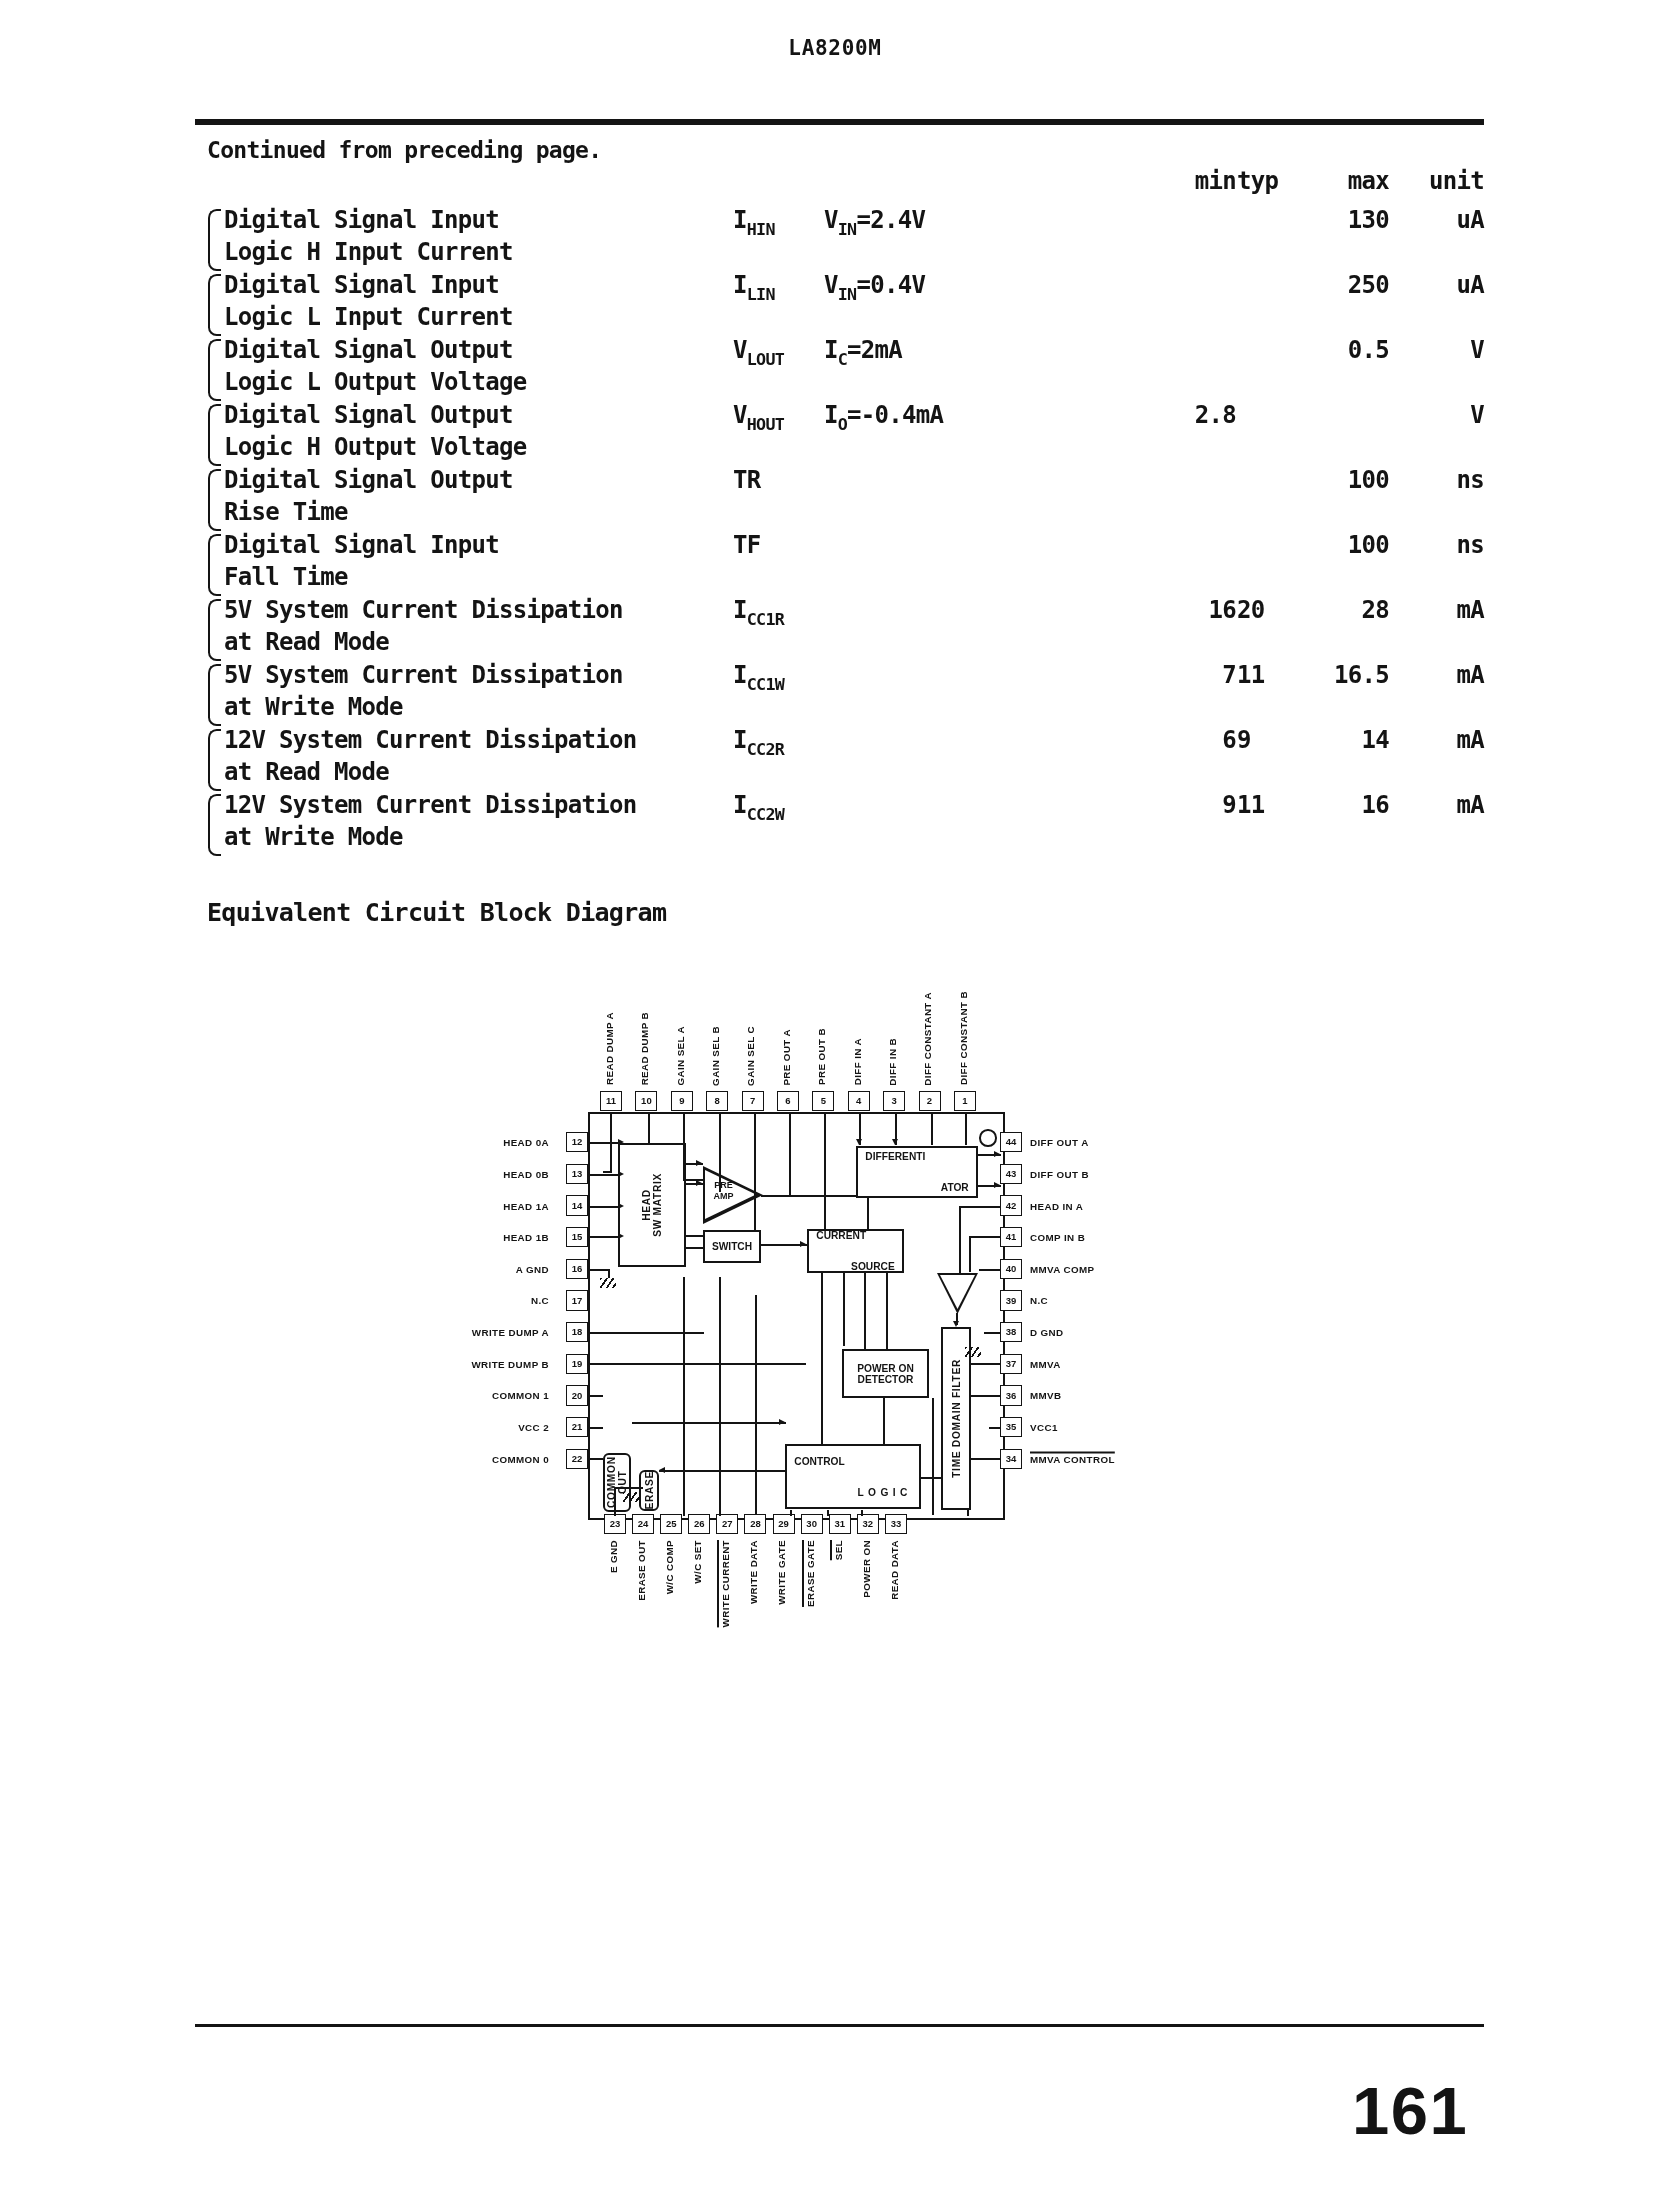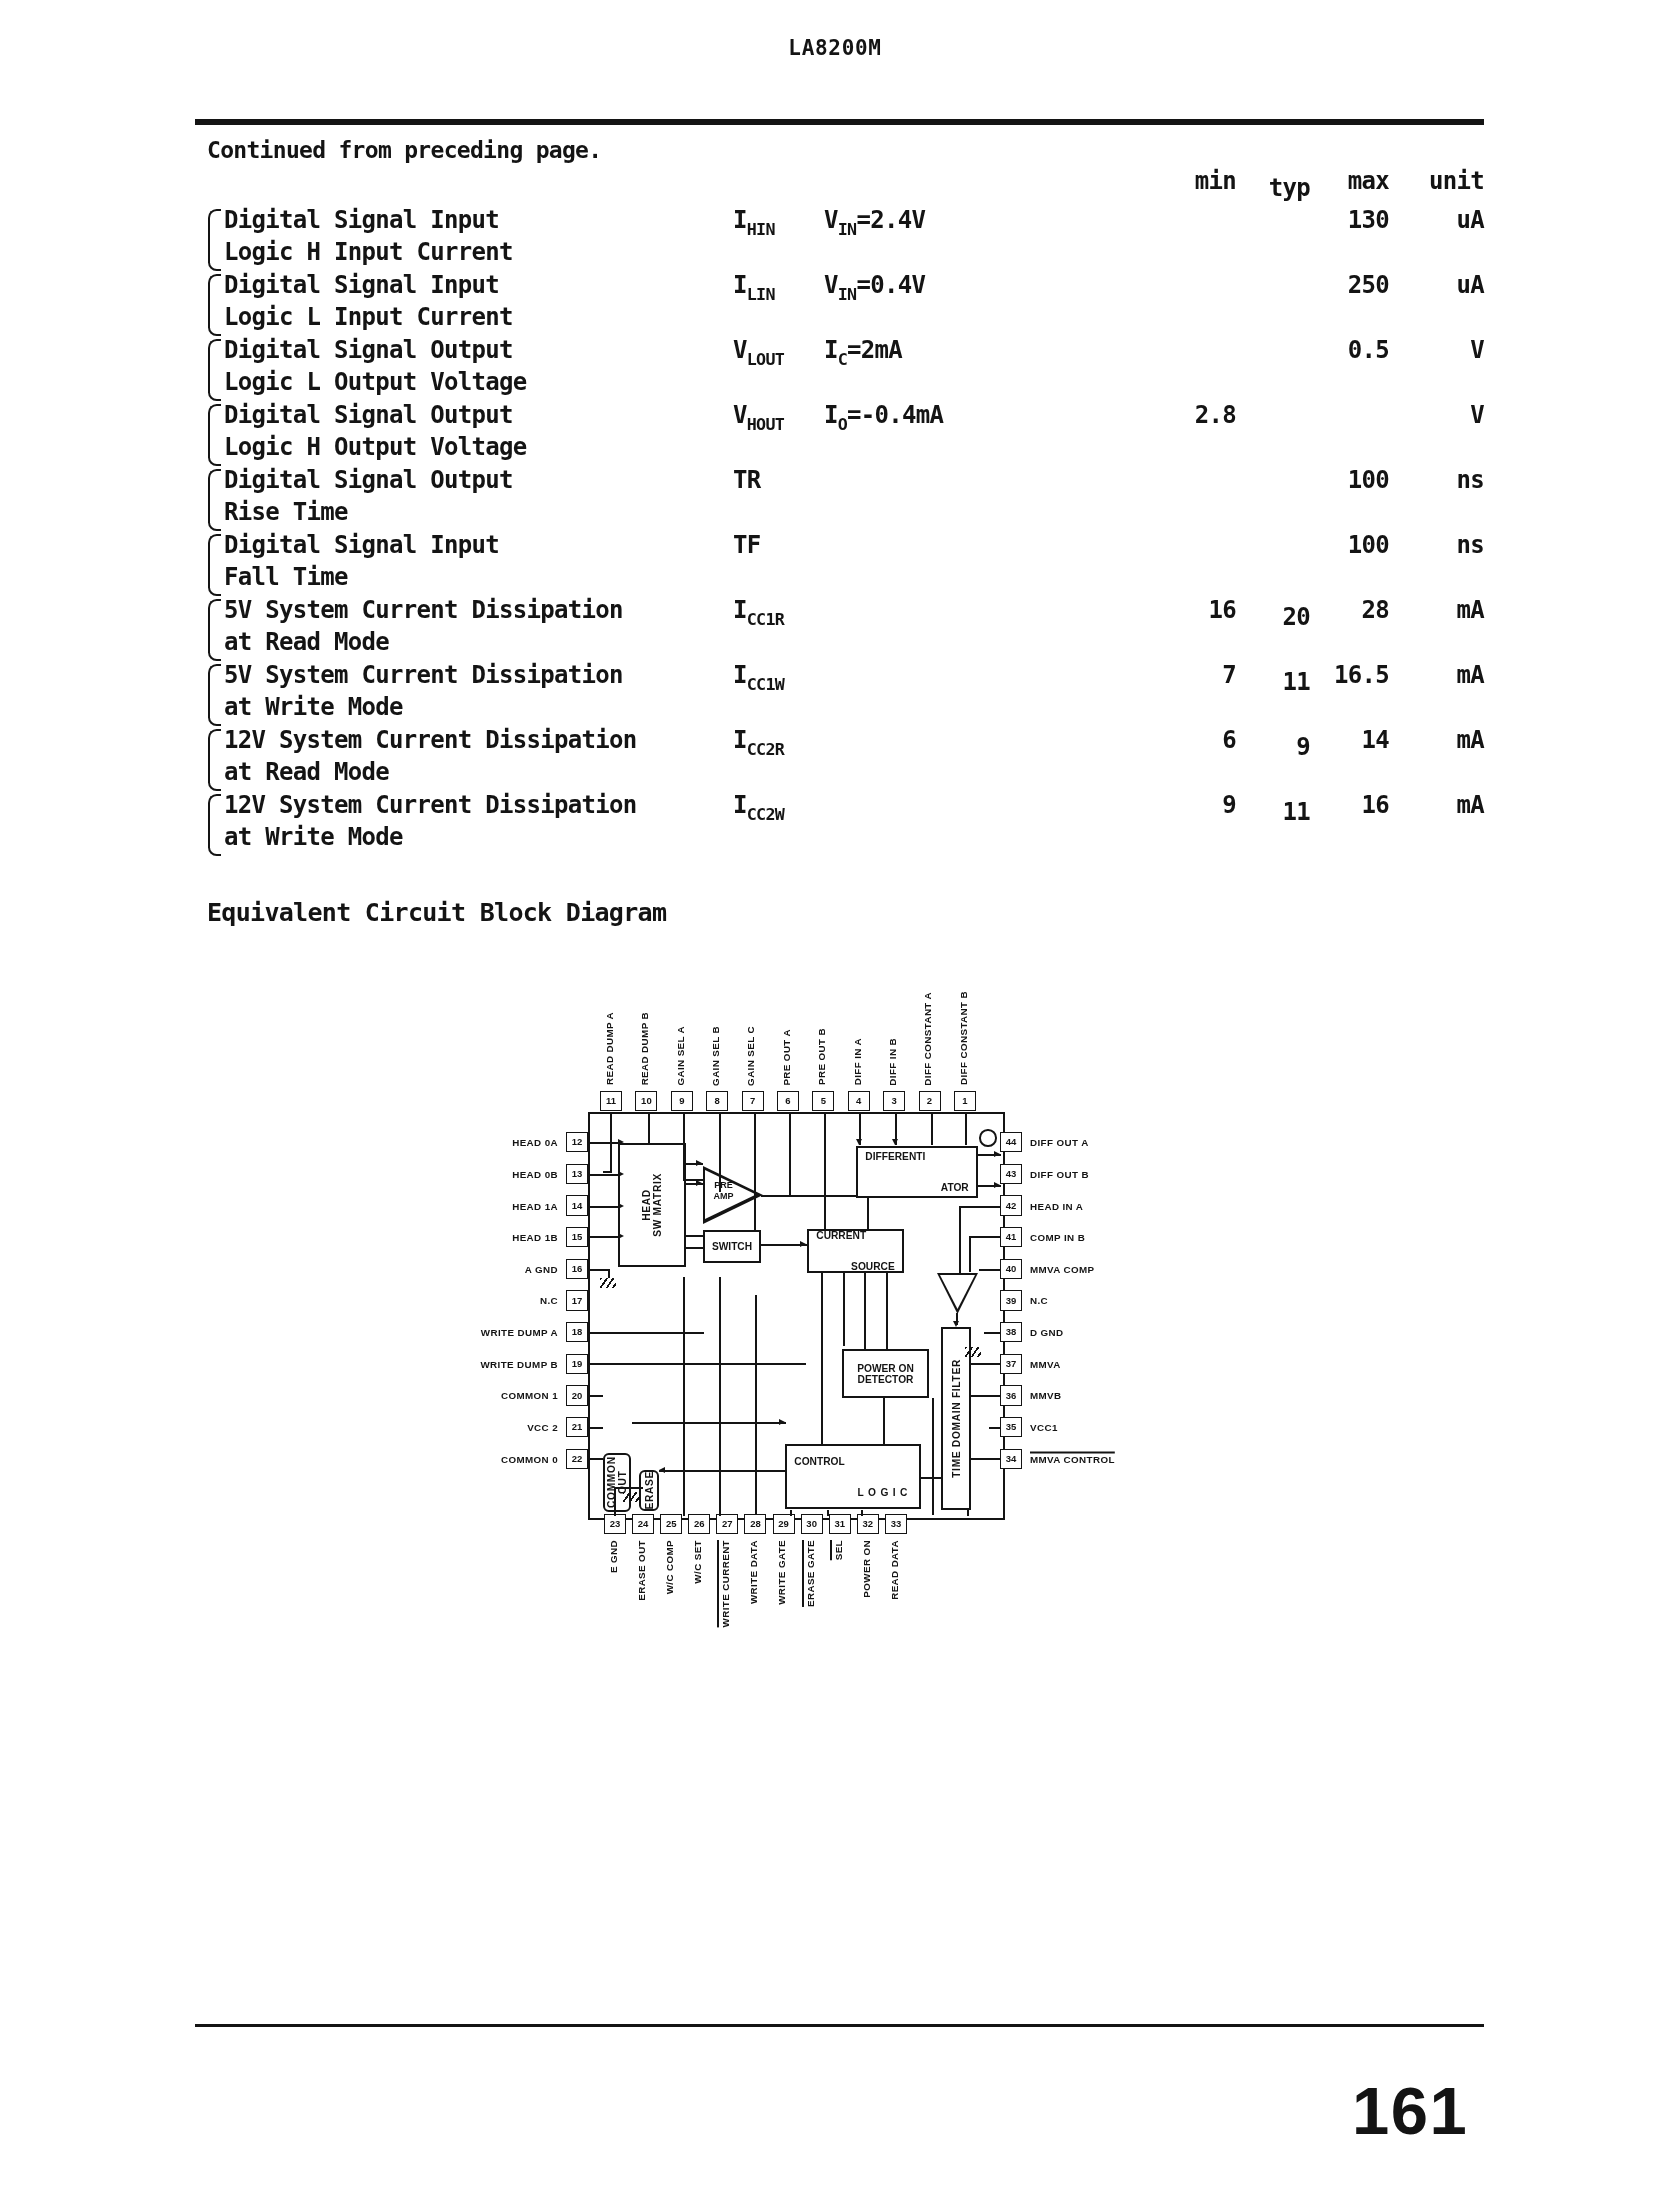--- a/index.html
+++ b/index.html
@@ -16,21 +16,21 @@
   
   .thead{top:167px;left:0;width:1670px;height:29px;padding-left:38px;}
   .trow{position:relative;height:65px;}
   #tbody{top:206px;left:0;width:1326px;}
   .tcell{position:absolute;font-size:24px;font-weight:700;letter-spacing:-0.7px;white-space:pre;}
   .c-p1{left:224px;top:0;}
   .c-p2{left:224px;top:32px;}
   .c-sym{left:733px;top:0;}
   .c-cond{left:824px;top:0;}
   .c-min{left:1120px;top:0;width:116px;text-align:right;}
-  .c-typ{left:1237px;top:0;width:73px;text-align:right;margin-top:7px;}
+  .c-typ{left:1237px;top:0;width:73px;text-align:left;}
   .c-max{left:1308px;top:0;width:81px;text-align:right;}
   .c-unit{left:1395px;top:0;width:89px;text-align:right;}
   .sb{font-size:16.7px;vertical-align:-6.5px;letter-spacing:-0.7px;}
   .brk{position:absolute;left:208px;top:2.9px;width:11px;height:58px;
        border-left:2.2px solid #141414;border-top:2.2px solid #141414;border-bottom:2.2px solid #141414;
        border-radius:8.7px 0 0 8.7px;}
 
   
   #sec-head{top:898px;left:207px;font-size:25px;font-weight:800;letter-spacing:-0.7px;}
   #chip{top:1112px;left:588px;width:413px;height:404px;border:2.2px solid #141414;}
@@ -39,21 +39,21 @@
   #pins-bottom{top:1514px;left:604px;width:303px;height:20.4px;justify-content:space-between;}
   #pins-left{top:1132px;left:566px;width:22px;height:337px;flex-direction:column;}
   #pins-right{top:999px;left:1000px;top:1132px;width:22px;height:337px;flex-direction:column;}
   .pin{position:relative;width:22px;height:20.4px;border:1.5px solid #141414;box-sizing:border-box;
        display:flex;align-items:center;justify-content:center;background:#fff;}
   .pnum{font-family:"Liberation Sans", sans-serif;font-size:9.5px;font-weight:700;line-height:1;}
   .plabel{position:absolute;font-family:"Liberation Sans", sans-serif;font-size:9.8px;font-weight:700;
           white-space:nowrap;letter-spacing:0.4px;color:#141414;}
   .plabel-t{writing-mode:vertical-rl;transform:rotate(180deg);bottom:25px;left:2.9px;}
   .plabel-b{writing-mode:vertical-rl;transform:rotate(180deg);top:25px;left:2.9px;}
-  .plabel-l{right:29px;top:50%;transform:translateY(-50%);}
+  .plabel-l{right:38px;top:50%;transform:translateY(-50%);}
   .plabel-r{left:29px;top:50%;transform:translateY(-50%);}
   .ov{text-decoration:overline;text-decoration-thickness:1.5px;}
 
   .blk{position:absolute;border:2.2px solid #141414;box-sizing:border-box;background:#fff;
        font-family:"Liberation Sans", sans-serif;font-weight:700;font-size:10.2px;color:#141414;
        display:flex;align-items:center;justify-content:center;text-align:center;}
   .vtext{writing-mode:vertical-rl;transform:rotate(180deg);letter-spacing:0.7px;}
   #b-head{left:618px;top:1143px;width:68px;height:124px;}
   #b-switch{left:703px;top:1230px;width:58px;height:33px;}
   #b-cursrc{left:807px;top:1229px;width:97px;height:44px;flex-direction:column;}

